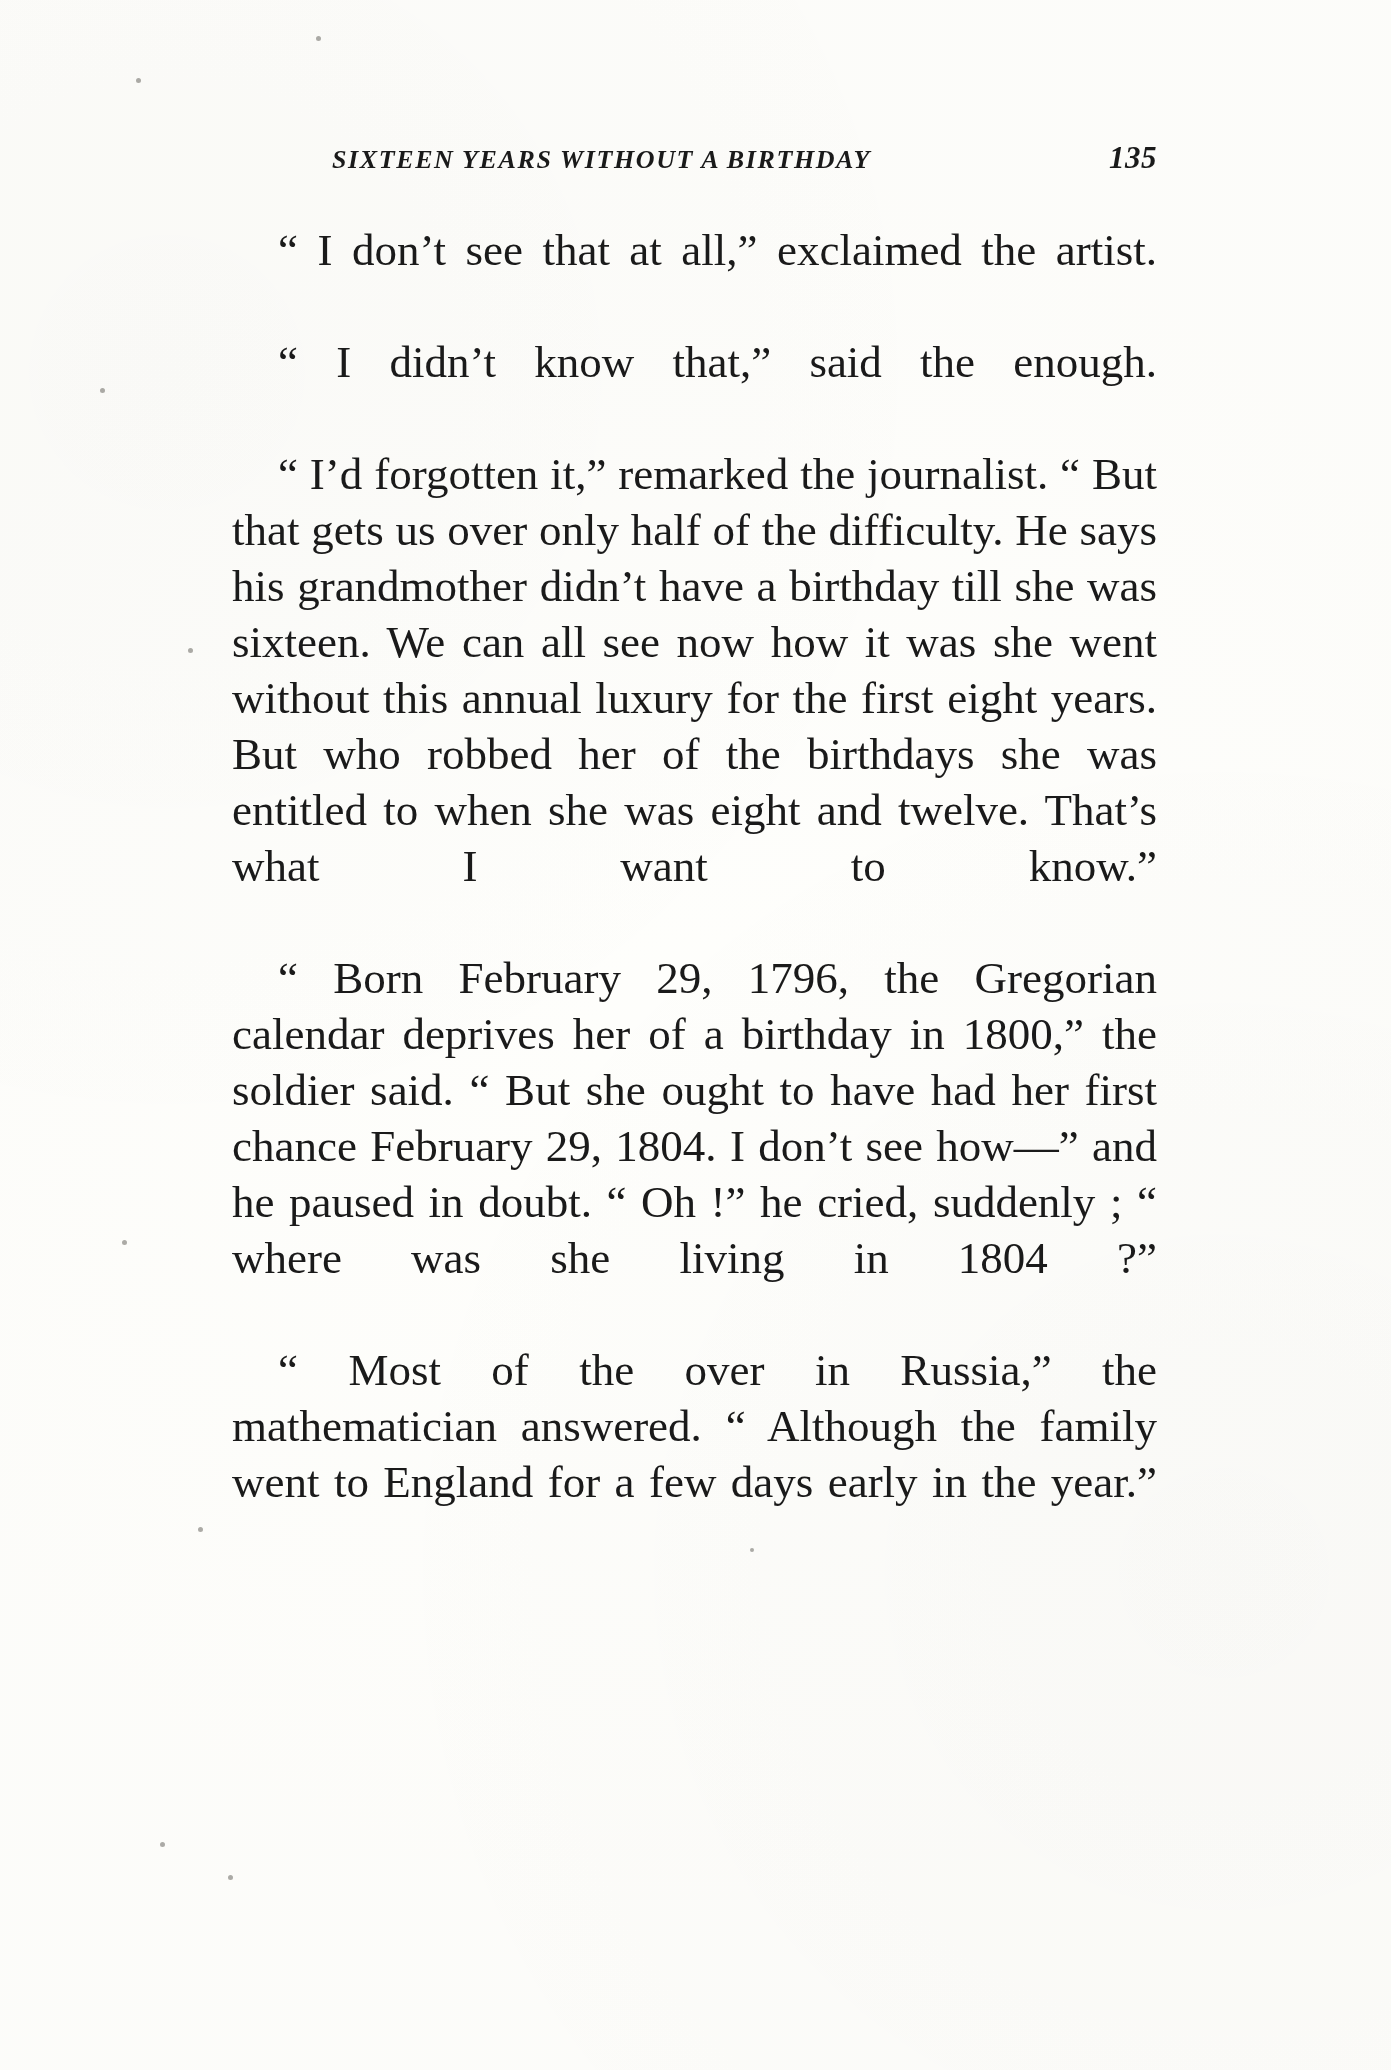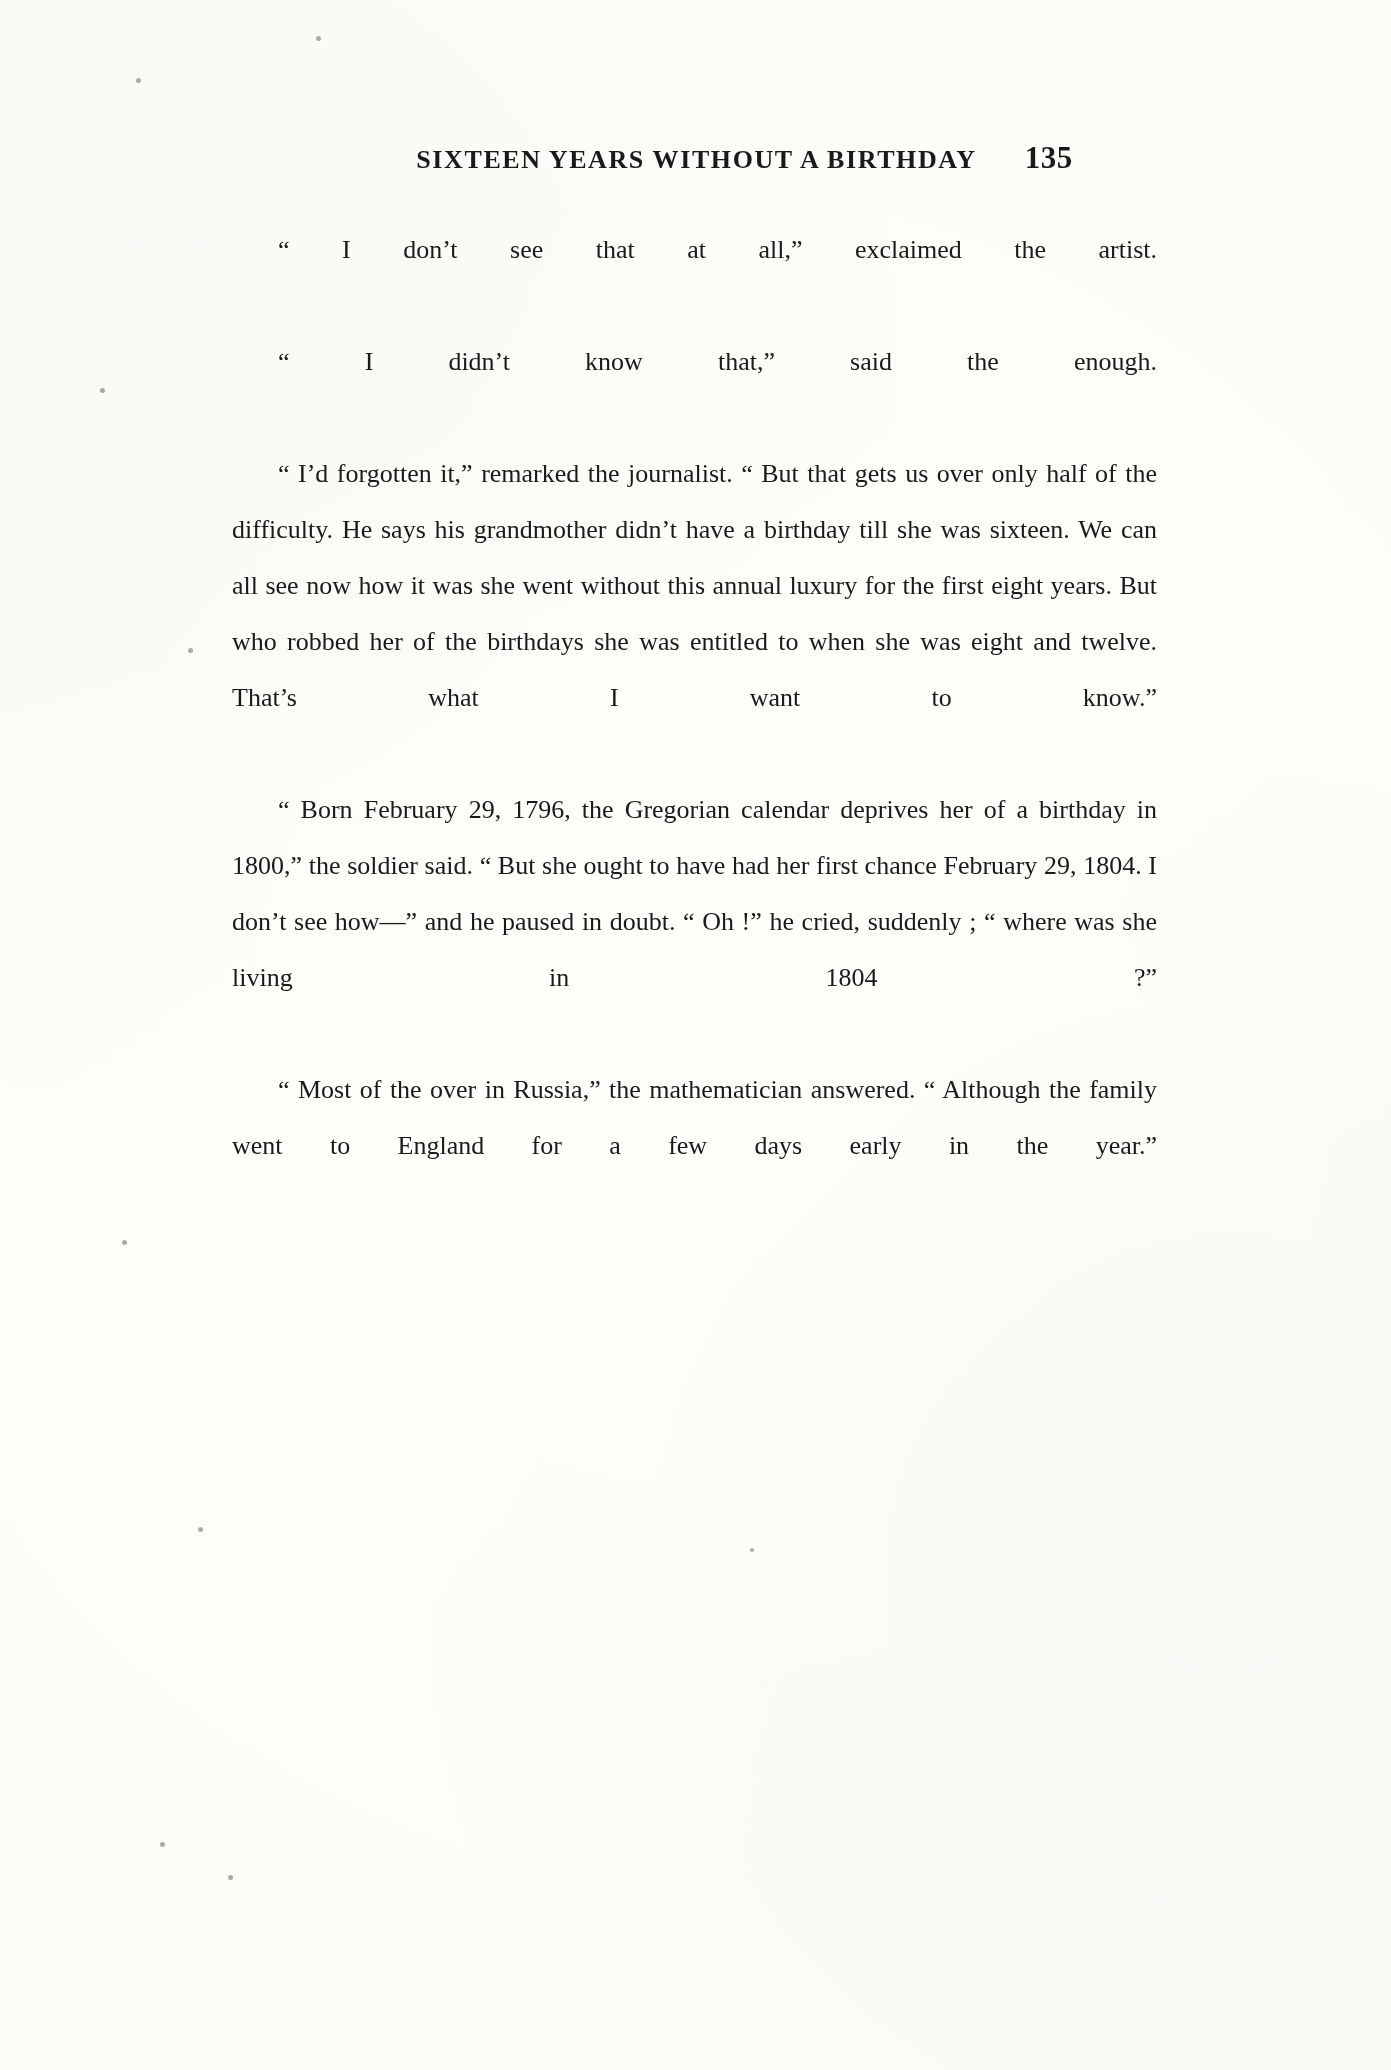--- a/index.html
+++ b/index.html
@@ -35,42 +35,43 @@
   }
   .text-block {
     position: absolute;
     left: 232px;
     top: 140px;
     width: 925px;
   }
   .header-line {
     display: flex;
     align-items: baseline;
-    justify-content: center;
+    justify-content: space-between;
     width: 100%;
     margin-bottom: 46px;
+    font-style: italic;
   }
   .running-head {
     font-size: 26px;
     letter-spacing: 1.6px;
     font-variant: small-caps;
     text-transform: uppercase;
     font-weight: 600;
     white-space: nowrap;
     padding-left: 100px;
   }
   .folio {
     font-size: 31px;
     font-weight: 700;
     letter-spacing: 0.5px;
     margin-left: 48px;
   }
   p.para {
     margin: 0 0 0 0;
-    font-size: 26px;
+    font-size: 45px;
     line-height: 56px;
     text-align: justify;
     text-justify: inter-word;
     text-indent: 46px;
     hyphens: none;
   }
   p.para + p.para {
     margin-top: 0px;
   }
   

